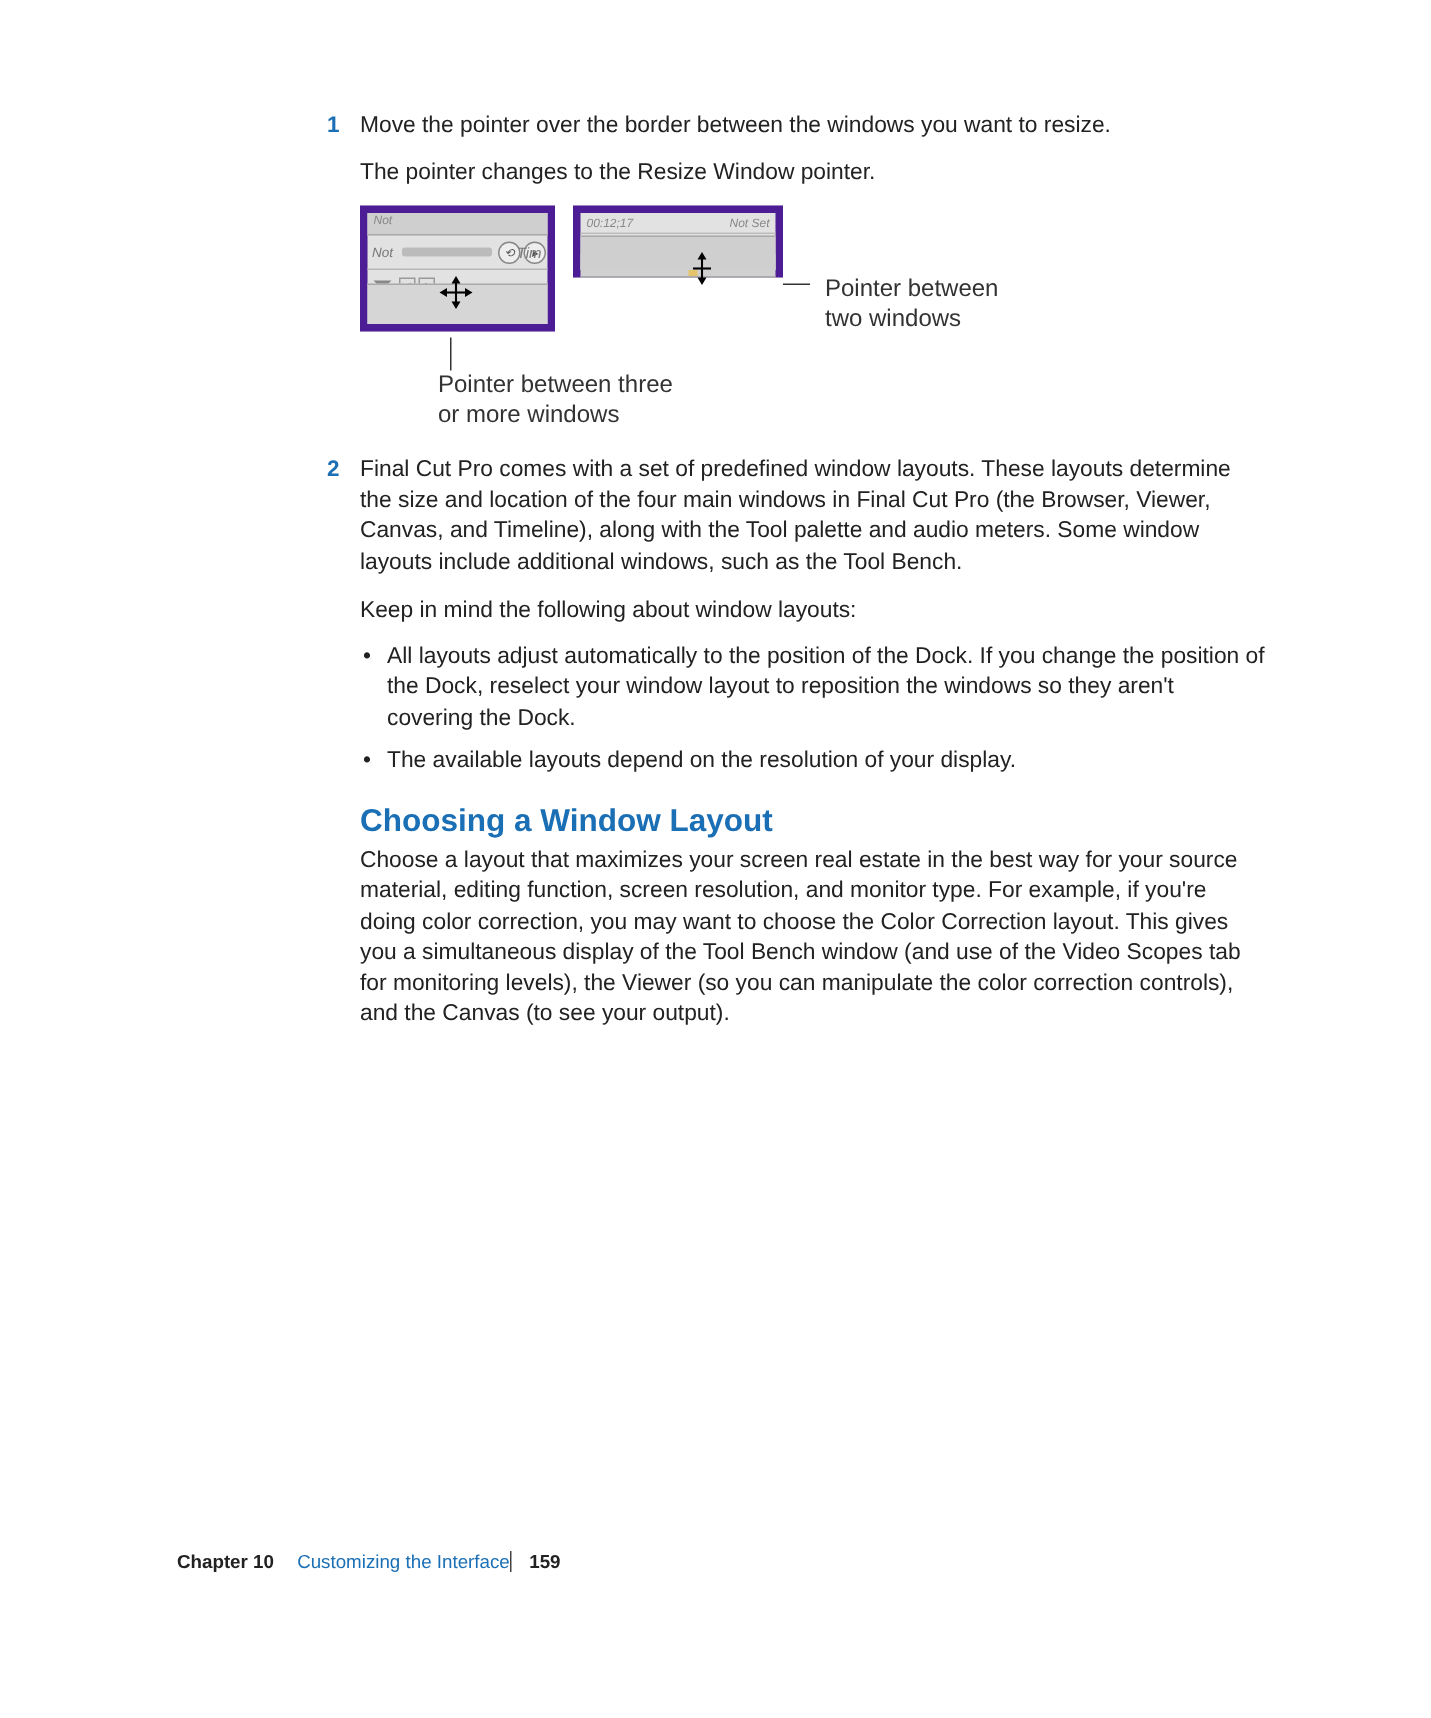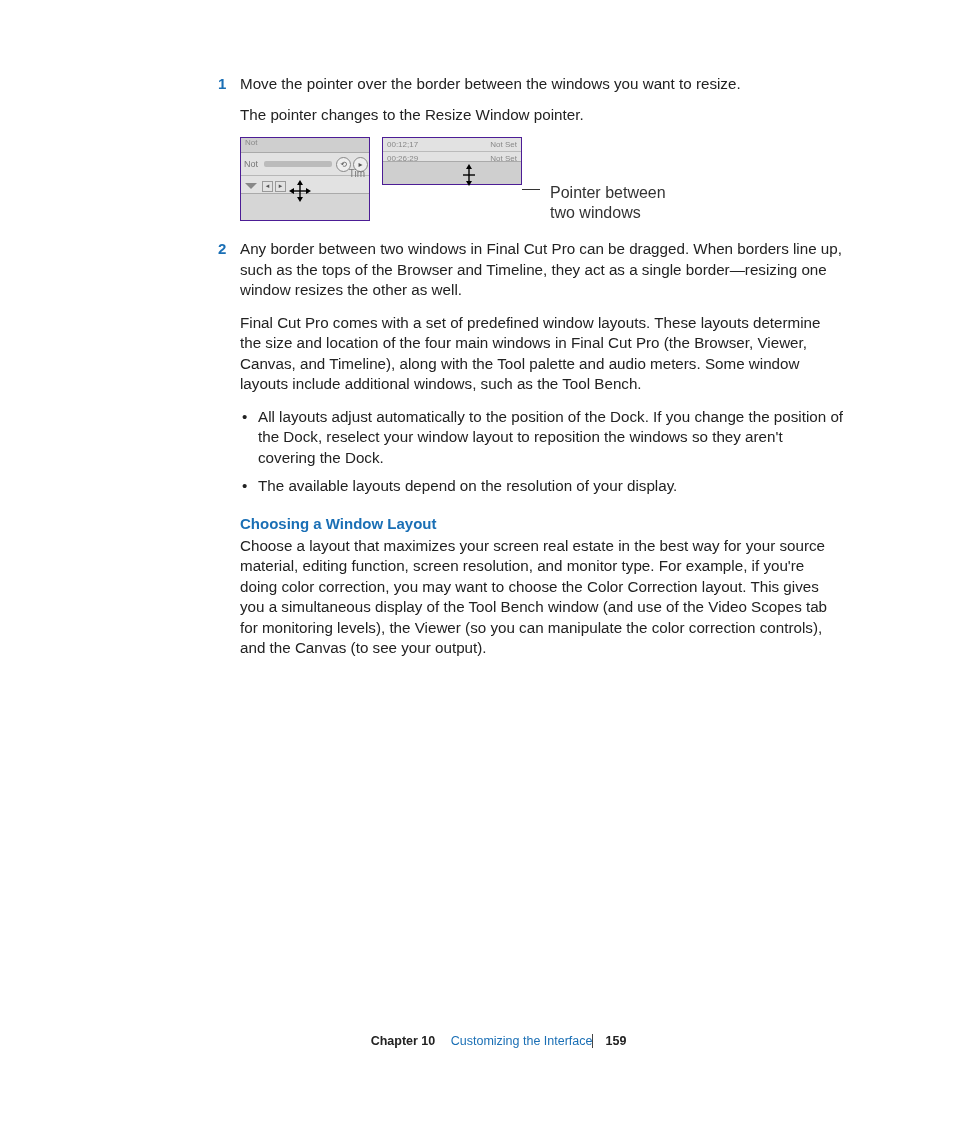--- a/index.html
+++ b/index.html
@@ -40,21 +40,21 @@
   .gap-top { margin-top: 16px; }
   h2.section-title {
     color: #1a6fb5;
     font-weight: 400;
     font-size: 24px;
     margin: 34px 0 4px 0;
   }
   h3.subsection {
     color: #1a6fb5;
     font-weight: 600;
-    font-size: 15px;
+    font-size: 21px;
     margin: 18px 0 4px 0;
   }
   ul.bullets {
     list-style: none;
     padding: 0;
     margin: 0 0 6px 0;
   }
   ul.bullets li {
     position: relative;
     padding-left: 18px;
@@ -65,23 +65,24 @@
   ul.bullets li::before {
     content: "•";
     position: absolute;
     left: 2px;
     top: 0;
   }
   
   .fig { margin: 12px 0 6px 0; }
   .fig-row { display: flex; align-items: flex-start; }
   .shot {
-    border: 1px solid #4c1d95;
+    border: 5px solid #4c1d95;
     background: #e2e2e2;
     box-sizing: border-box;
+    font-style: italic;
   }
   .shot1 { width: 130px; height: 84px; margin-right: 12px; position: relative; }
   .shot2 { width: 140px; height: 48px; position: relative; }
   .tab-top { height:14px; background:#cfcfcf; border-bottom:1px solid #a9a9a9; font-size:8px; color:#888; padding-left:4px; }
   .shot1 .row1 { display:flex; align-items:center; height:22px; border-bottom:1px solid #b7b7b7; }
   .mini { font-size:9px; color:#777; padding:0 3px; }
   .prog { flex:1; height:6px; background:#bbb; margin:0 3px; border-radius:2px; }
   .btn { width:13px; height:13px; border:1px solid #888; border-radius:50%; background:#eee; margin:0 1px; display:flex; align-items:center; justify-content:center; font-size:8px; color:#555; }
   .shot1 .row2 { display:flex; align-items:center; height:20px; }
   .tri { width:0; height:0; border-left:6px solid transparent; border-right:6px solid transparent; border-top:6px solid #888; margin:0 4px;}
@@ -103,21 +104,21 @@
   .ud-arrow svg{overflow:visible;}
   .callout { font-size:16px; line-height:1.25; color:#333; }
   .callout-r { margin-left:10px; margin-top:46px; width:120px; }
   .lead-r { width:18px; height:1px; background:#333; margin-top:52px; }
   .fig-lower { margin-top:2px; margin-left:52px; }
   .lead-d { width:1px; height:22px; background:#333; margin-left:8px; }
   
   .footer {
     position:absolute;
     left:118px; right:75px; bottom:42px;
-    display:flex; justify-content:center; align-items:center;
+    display:flex; justify-content:flex-start; align-items:center;
     font-size:12.5px;
   }
   .footer .ch { font-weight:600; }
   .footer .chtitle { color:#1a6fb5; margin-left:12px; }
   .footer .pnum { font-weight:600; padding-left:12px; border-left:1px solid #444; }
 </style>
 </head>
 <body>
 
 <div class="page">
@@ -181,28 +182,35 @@
             </svg>
           </div>
         </div>
 
         <div class="lead-r"></div>
         <div class="callout callout-r">
           <span>Pointer between</span><br>
           <span>two windows</span>
         </div>
       </div>
+      <div class="fig-lower">
+        <div class="lead-d"></div>
+        <div class="callout">
+          <span>Pointer between three</span><br>
+          <span>or more windows</span>
+        </div>
+      </div>
     </div>
 
     <div class="num-row body-text gap-top">
       <span class="num">2</span>
     </div>
-    <div class="body-text para">Any border between two windows in Final Cut Pro can be dragged. When borders line up, such as the tops of the Browser and Timeline, they act as a single border—resizing one window resizes the other as well.</div>
 
     <div class="body-text para">Final Cut Pro comes with a set of predefined window layouts. These layouts determine the size and location of the four main windows in Final Cut Pro (the Browser, Viewer, Canvas, and Timeline), along with the Tool palette and audio meters. Some window layouts include additional windows, such as the Tool Bench.</div>
+    <div class="body-text">Keep in mind the following about window layouts:</div>
     <ul class="bullets">
       <li>All layouts adjust automatically to the position of the Dock. If you change the position of the Dock, reselect your window layout to reposition the windows so they aren't covering the Dock.</li>
       <li>The available layouts depend on the resolution of your display.</li>
     </ul>
 
     <h3 class="subsection">Choosing a Window Layout</h3>
     <div class="body-text para">Choose a layout that maximizes your screen real estate in the best way for your source material, editing function, screen resolution, and monitor type. For example, if you're doing color correction, you may want to choose the Color Correction layout. This gives you a simultaneous display of the Tool Bench window (and use of the Video Scopes tab for monitoring levels), the Viewer (so you can manipulate the color correction controls), and the Canvas (to see your output).</div>
 
   </div>
 

